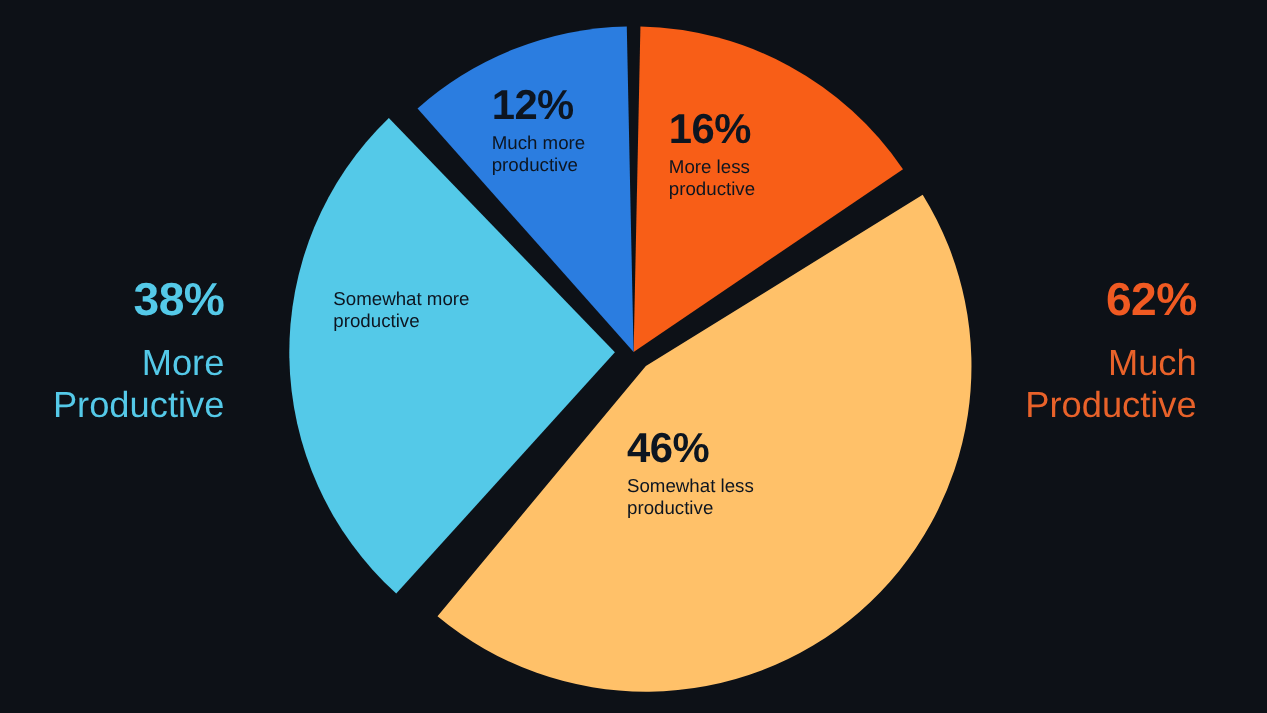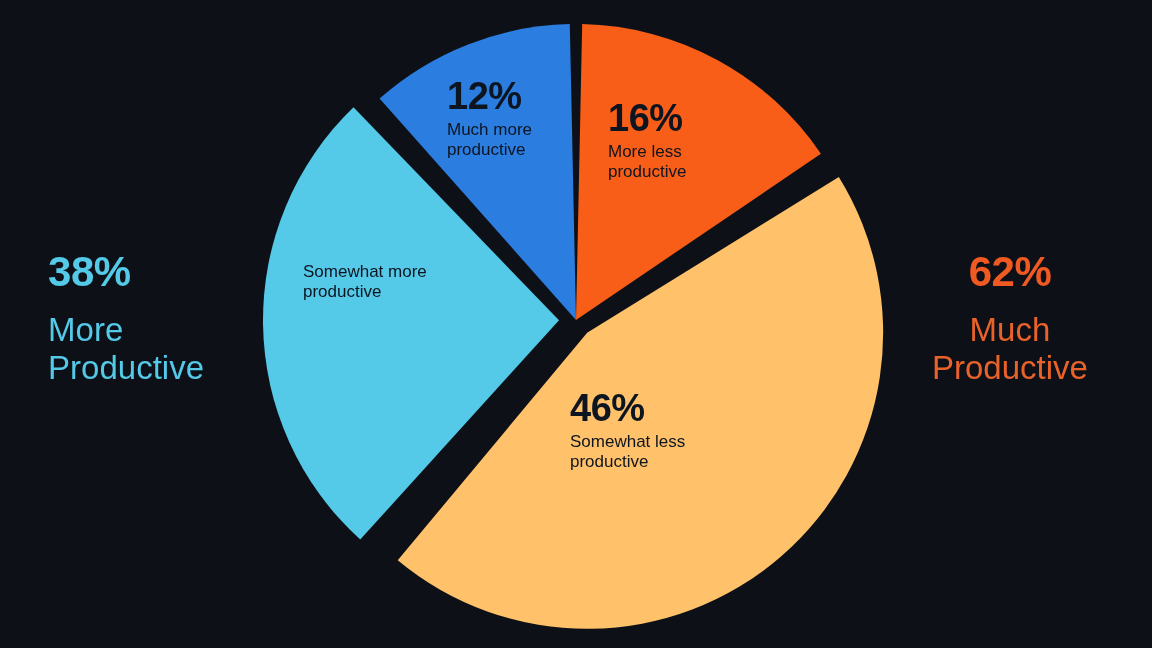--- a/index.html
+++ b/index.html
@@ -70,26 +70,27 @@
   .side-summary .big-desc {
     font-size: 33px;
     font-weight: 400;
     display: block;
     white-space: pre-line;
   }
 
   #summary-more {
     right: 948px;
     top: 248px;
+    text-align: right;
     color: #54C9E8;
   }
   #summary-less {
     left: 932px;
     top: 248px;
-    text-align: center;
+    text-align: right;
     color: #E8622A;
   }
   #summary-less .big-pct { color: #F05A22; }
 </style>
 </head>
 <body>
 
 <div id="stage">
 
   <svg id="pie-svg" viewBox="0 0 1152 648" preserveAspectRatio="xMidYMid meet">

